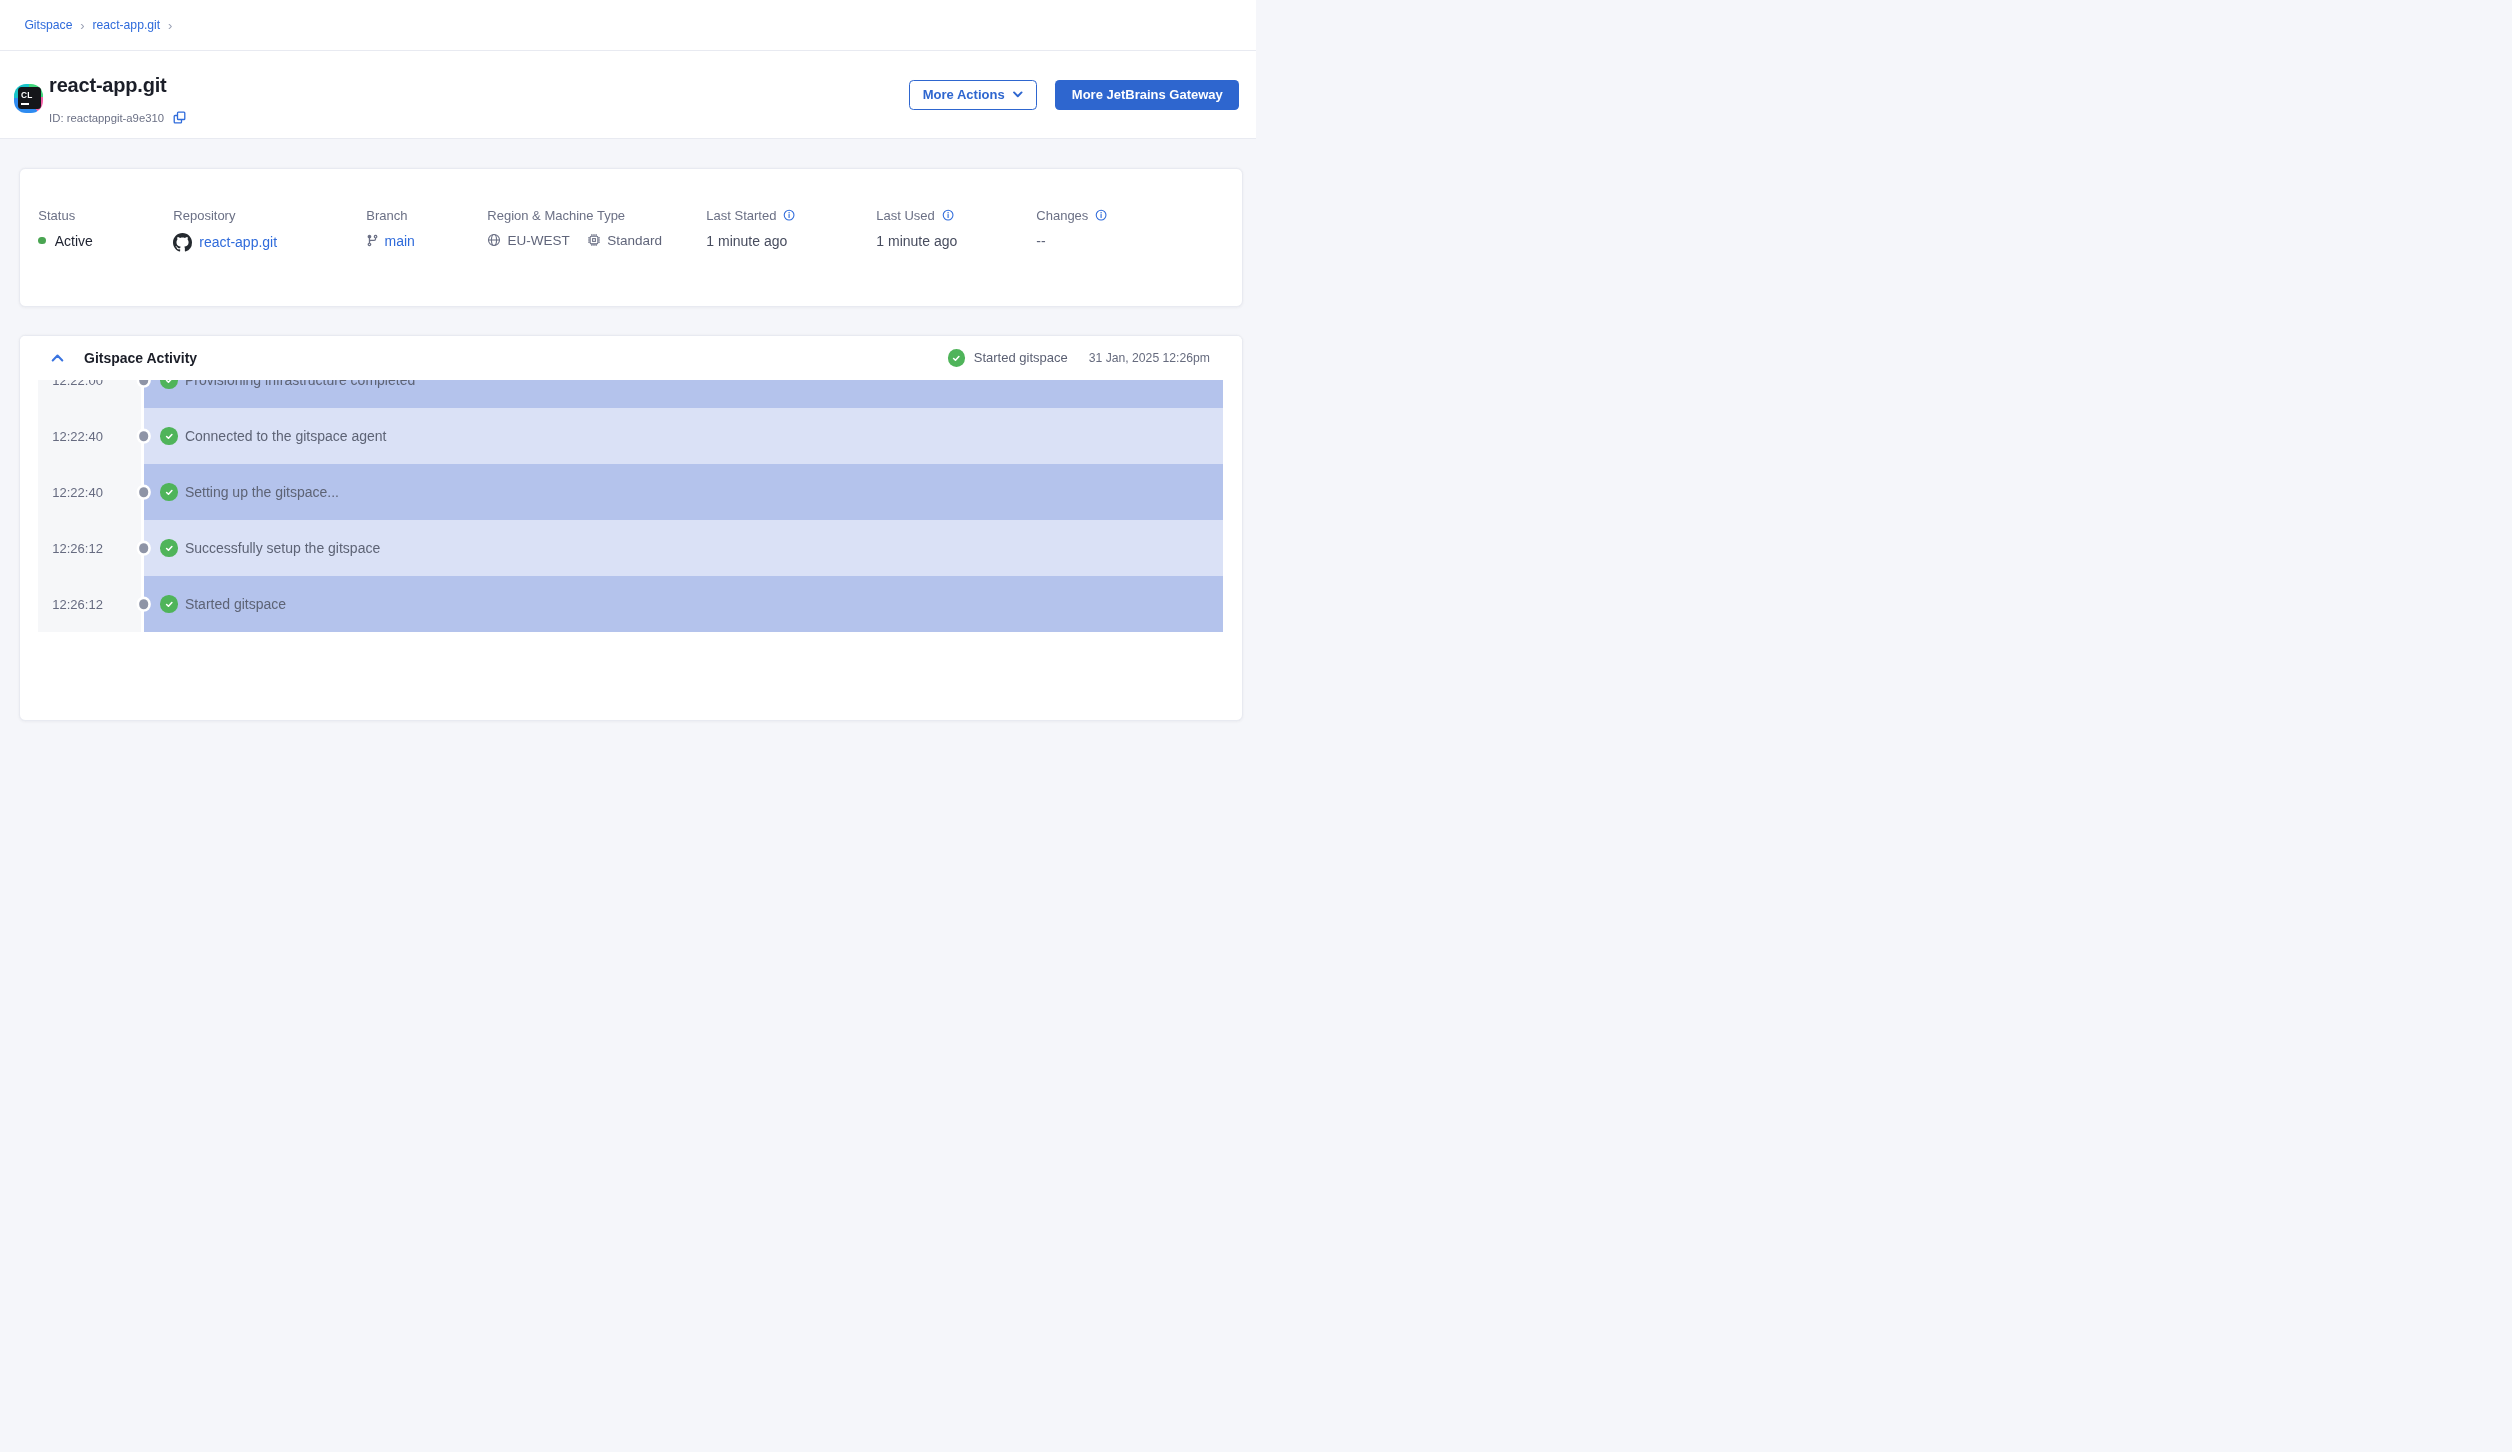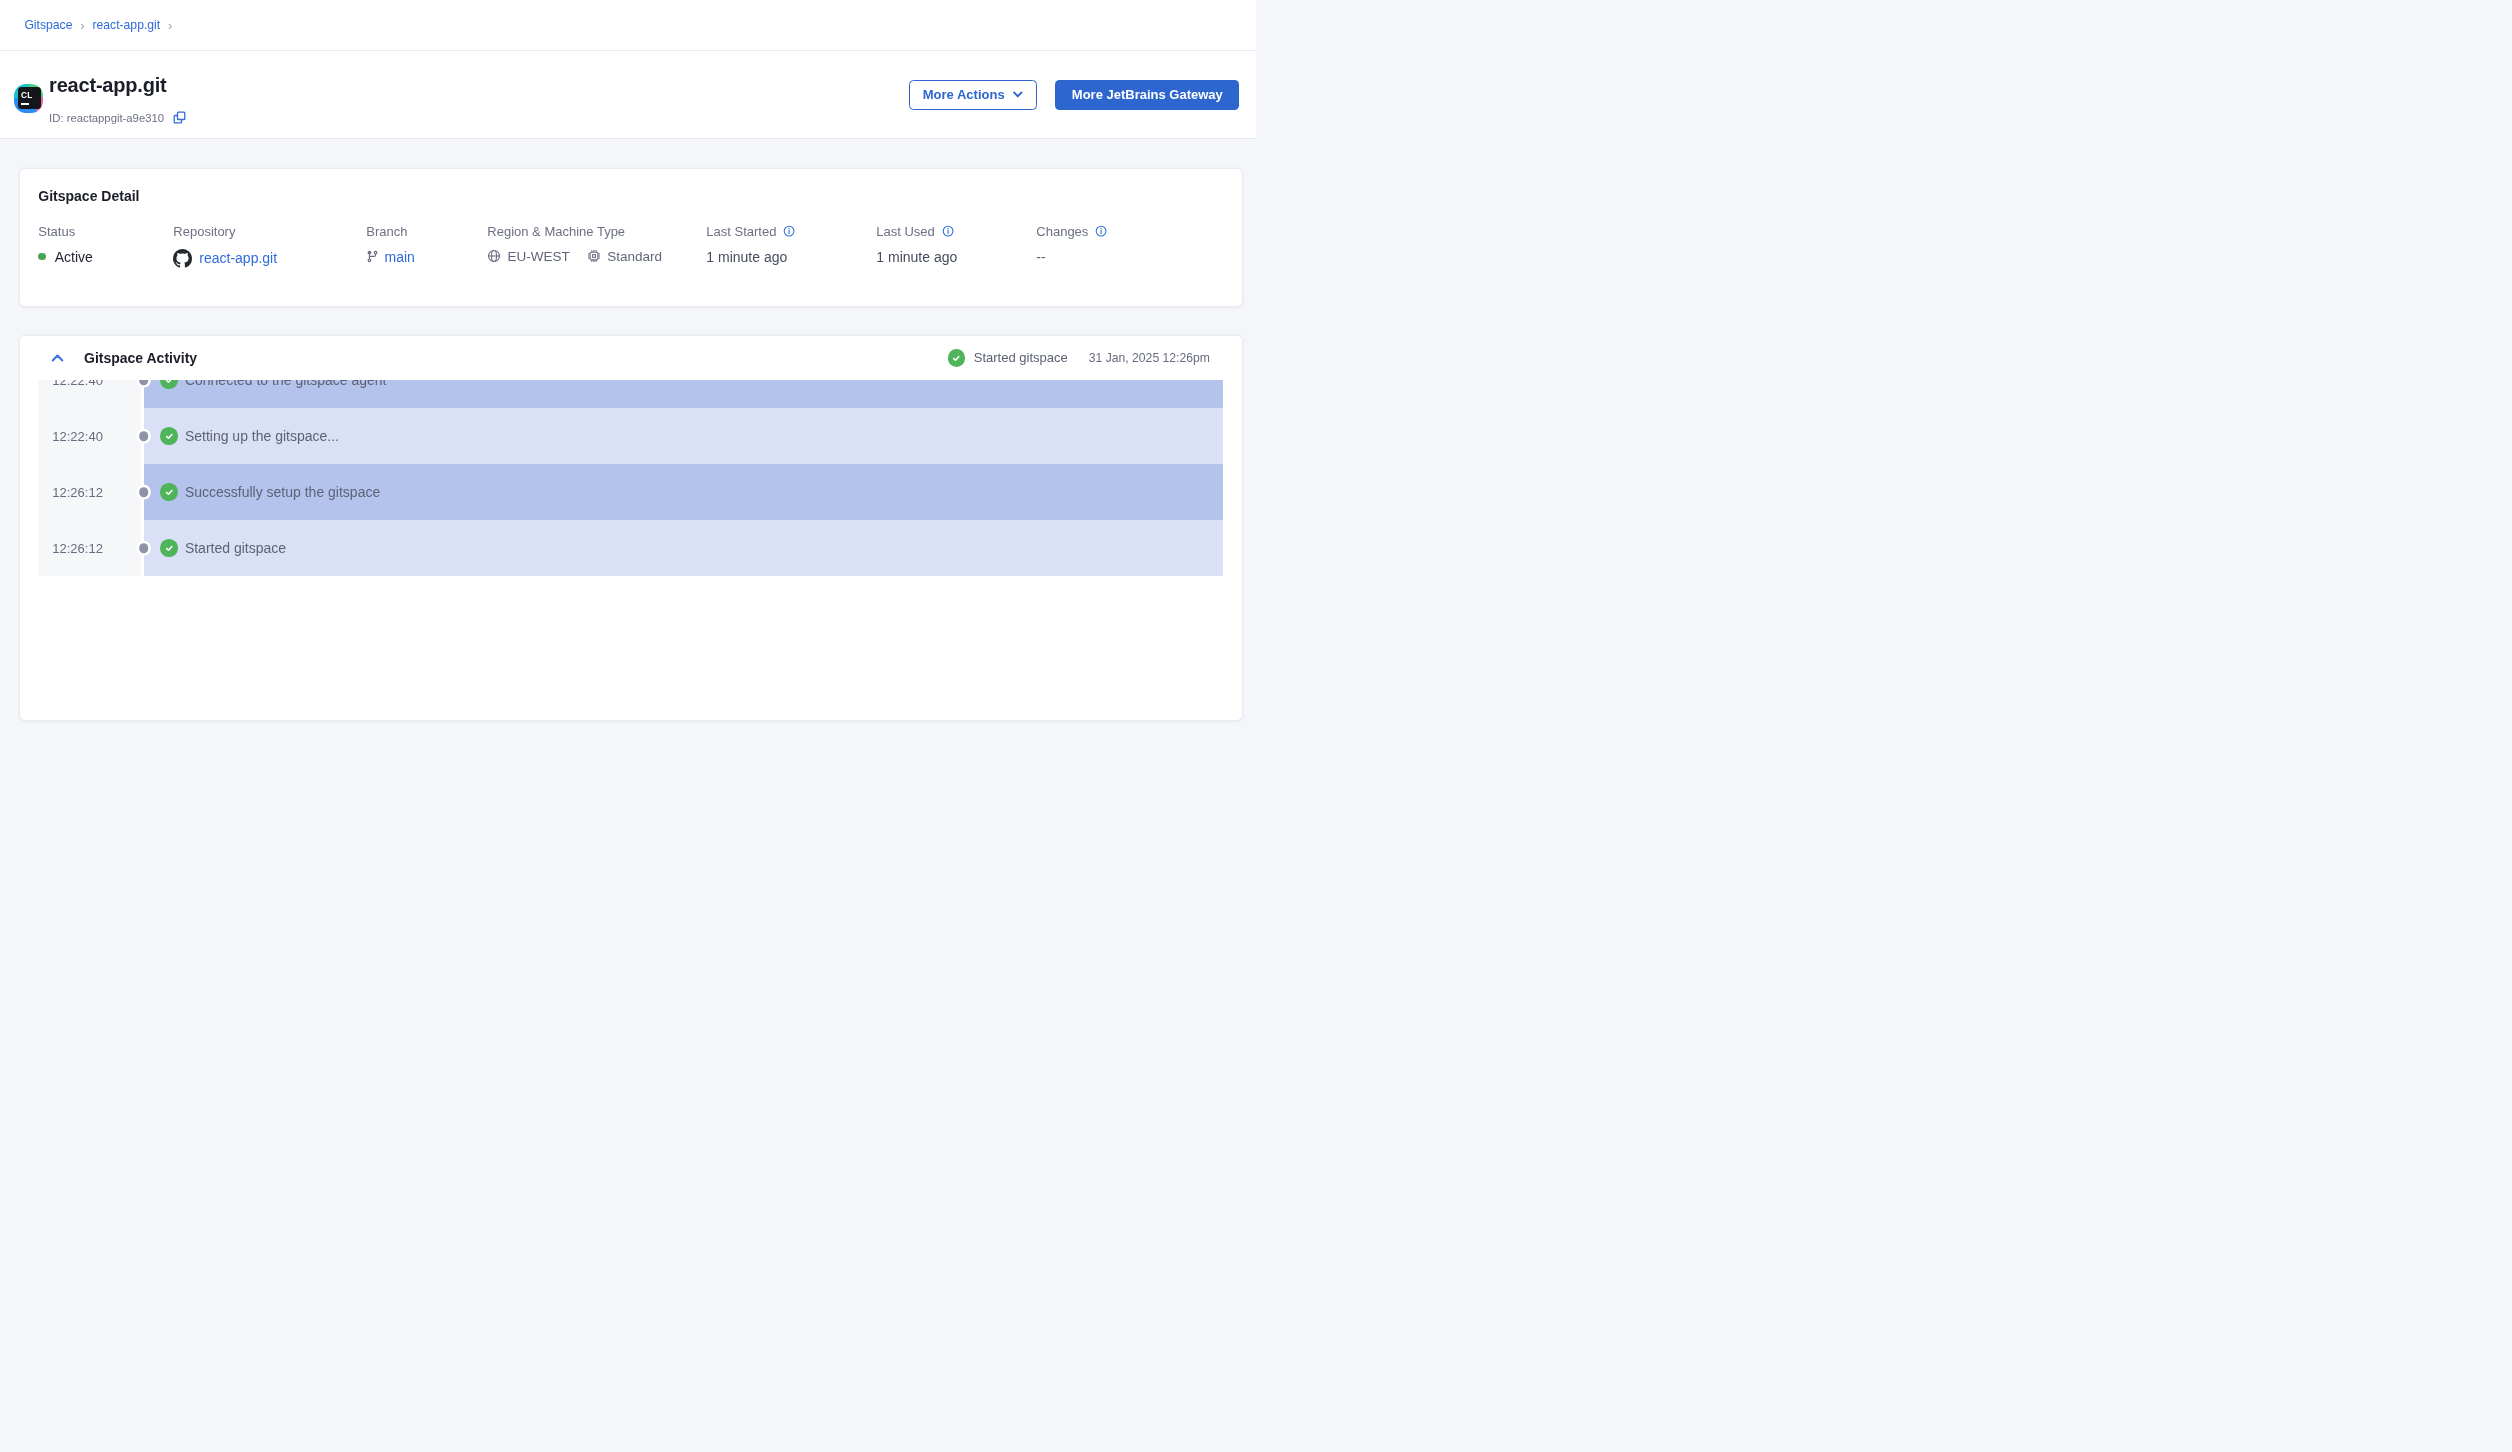--- a/index.html
+++ b/index.html
@@ -108,21 +108,20 @@
         <svg width="9.6" height="7" viewBox="0 0 11 8" fill="none">
             <polyline points="1.2,1.6 5.5,6 9.8,1.6" stroke="#2e66cf" stroke-width="2.2" stroke-linecap="round" stroke-linejoin="round"></polyline>
           </svg>
       </span>
     </button>
     <button class="btn btn-primary">More JetBrains Gateway</button>
   </div>
 </div>
 
 <div class="card detail-card">
-  <div class="card-heading">Gitspace Detail</div>
   <div class="fields">
 
     <div class="w155">
       <div class="field-label">Status</div>
       <div class="value-row">
         <span class="status-dot"></span>
         <span class="active-text">Active</span>
       </div>
     </div>
 
@@ -245,20 +244,32 @@
           </svg>
       </span>
       <span class="status-text">Started gitspace</span>
       <span class="status-time">31 Jan, 2025 12:26pm</span>
     </span>
   </div>
 
   <div class="log-viewport">
     <div class="log-content">
 
+      <div class="log-row">
+        <div class="ts-cell">12:22:00</div>
+        <div class="band-cell">
+          <span class="timeline-dot"></span>
+          <span class="check-circle">
+              <svg width="10.5" height="10.5" viewBox="0 0 16 16" fill="none">
+                <polyline points="4,8.4 6.8,11 12,5.4" stroke="#fff" stroke-width="2.4" stroke-linecap="round" stroke-linejoin="round"></polyline>
+              </svg>
+            </span>
+          <span class="log-msg">Provisioning infrastructure completed</span>
+        </div>
+      </div>
 
 
       <div class="log-row">
         <div class="ts-cell">12:22:40</div>
         <div class="band-cell">
           <span class="timeline-dot"></span>
           <span class="check-circle">
               <svg width="10.5" height="10.5" viewBox="0 0 16 16" fill="none">
                 <polyline points="4,8.4 6.8,11 12,5.4" stroke="#fff" stroke-width="2.4" stroke-linecap="round" stroke-linejoin="round"></polyline>
               </svg>

